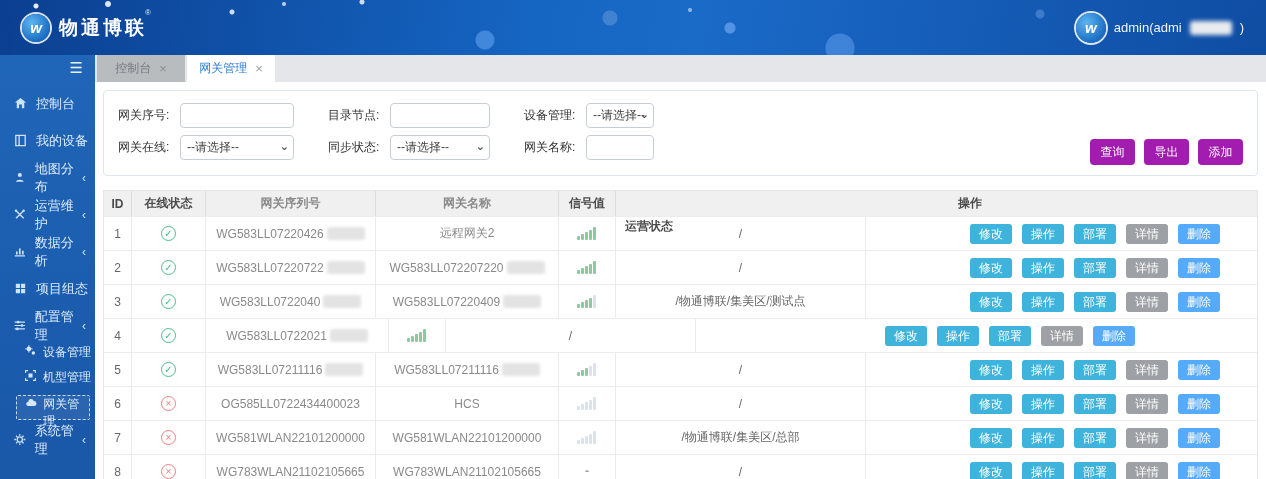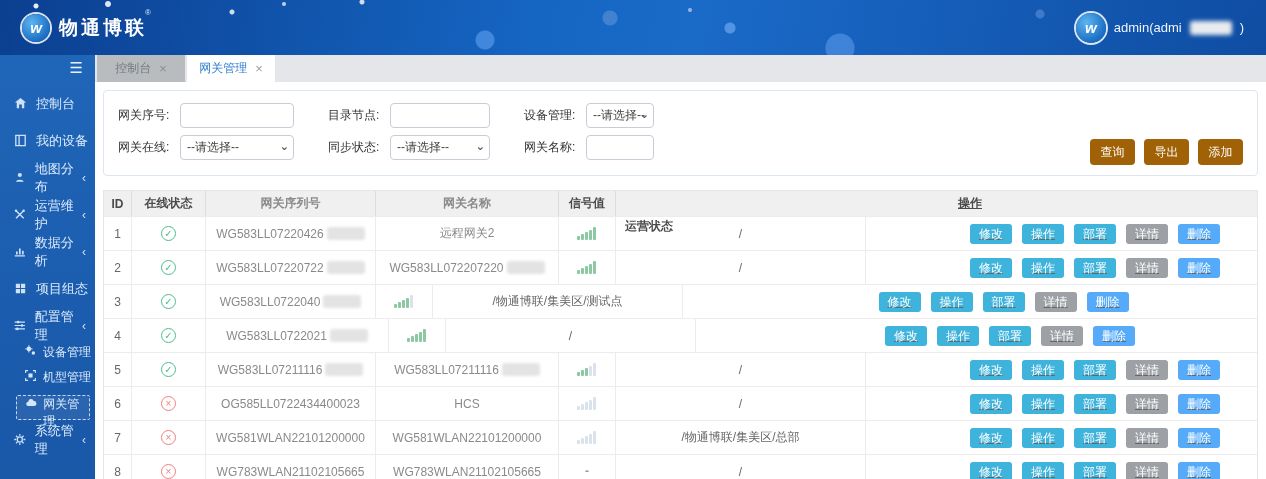--- a/index.html
+++ b/index.html
@@ -67,35 +67,35 @@
   .srow { display:flex; align-items:center; height:32px; }
   .fgroup { display:flex; align-items:center; margin-right:34px; }
   .fgroup label { width:62px; color:#333; }
   .txt { height:25px; border:1px solid #c7cdd6; border-radius:4px; padding:0 6px; font-size:12px;
     font-family:inherit; outline:none; }
   .w1 { width:114px; } .w2 { width:100px; } .w3 { width:68px; }
   .sel { position:relative; height:25px; line-height:23px; border:1px solid #c7cdd6; border-radius:4px;
     padding:0 16px 0 6px; color:#444; cursor:pointer; background:#fff; white-space:nowrap; overflow:hidden; }
   .sel .chev { position:absolute; right:4px; top:-1px; font-size:11px; color:#555; font-style:normal; }
   .sbtns { position:absolute; right:14px; bottom:10px; display:flex; gap:9px; }
-  .sbtn { width:45px; height:26px; background:#a16207; color:#fff; border:none; border-radius:4px;
+  .sbtn { width:45px; height:26px; background:#a21caf; color:#fff; border:none; border-radius:4px;
     font-size:12px; font-family:Liberation Serif, serif; cursor:pointer; }
 
   
   .tbl { margin-top:14px; border:1px solid #e6e6e6; border-bottom:none; }
   .thead { display:flex; background:#f0f0f0; height:25px; align-items:stretch; color:#4a4a4a; font-weight:bold; }
   .th { display:flex; align-items:center; justify-content:center; border-right:1px solid #dddddd; }
   .th:last-child { border-right:none; }
   .trow { display:flex; height:34px; align-items:stretch; border-top:1px solid #ececec; color:#666; }
   .td { display:flex; align-items:center; justify-content:center; border-right:1px solid #ececec;
     overflow:hidden; white-space:nowrap; }
   .td:last-child { border-right:none; }
   .c-id { width:28px; } .c-status { width:74px; } .c-serial { width:170px; color:#8a8a8a; }
   .c-name { width:183px; color:#8a8a8a; } .c-sig { width:57px; } .c-node { width:250px; }
-  .c-op { width:67px;margin-top:35px; } .c-act { flex:1; gap:10px;text-decoration:underline; }
+  .c-op { width:67px;margin-top:35px; } .c-act { flex:1; gap:10px; }
 
   [data-name="status-icon"] { display:inline-flex; align-items:center; justify-content:center;
     width:15px; height:15px; border:1px solid currentColor; border-radius:50%; font-size:10px; font-style:normal; }
   .st-on { color:#4dbd8c; }
   .st-off { color:#f08080; }
 
   [data-name="signal-icon"] { display:inline-flex; align-items:flex-end; gap:1px; height:13px; }
   [data-name="signal-icon"] i { width:3px; background:#dbe2eb; border-radius:1px; display:block; }
   [data-name="signal-icon"] i:nth-of-type(1){height:4px;} [data-name="signal-icon"] i:nth-of-type(2){height:6px;}
   [data-name="signal-icon"] i:nth-of-type(3){height:8px;} [data-name="signal-icon"] i:nth-of-type(4){height:10.5px;}
@@ -402,20 +402,24 @@
             <div class="td c-id" data-name="cell-id">3</div>
             <div class="td c-status" data-name="cell-online-status">
               <span data-name="status-icon" class="st-on">
                 <i style="font-style:normal">✓</i>
               </span>
             </div>
             <div class="td c-serial" data-name="cell-serial">
               <span>WG583LL0722040</span>
               <i data-name="redact-box" class="redact"></i>
             </div>
+            <div class="td c-name" data-name="cell-name">
+              <span>WG583LL07220409</span>
+              <i data-name="redact-box" class="redact"></i>
+            </div>
             <div class="td c-sig" data-name="cell-signal">
               <span data-name="signal-icon" class="sig-4">
                 <i></i>
                 <i></i>
                 <i></i>
                 <i></i>
                 <i></i>
                 <b class="sigtxt"></b>
               </span>
             </div>

